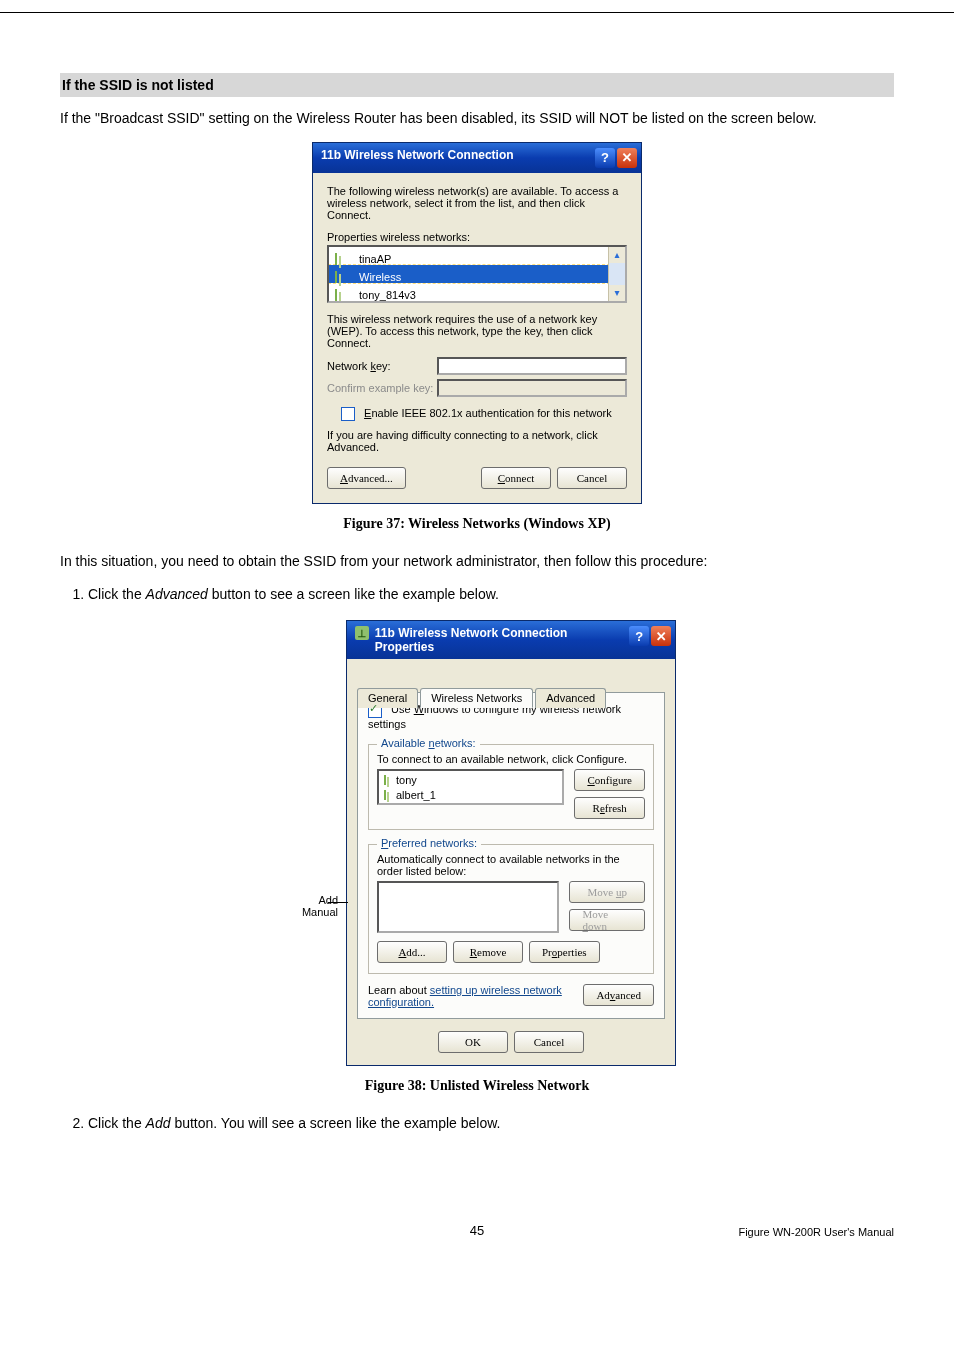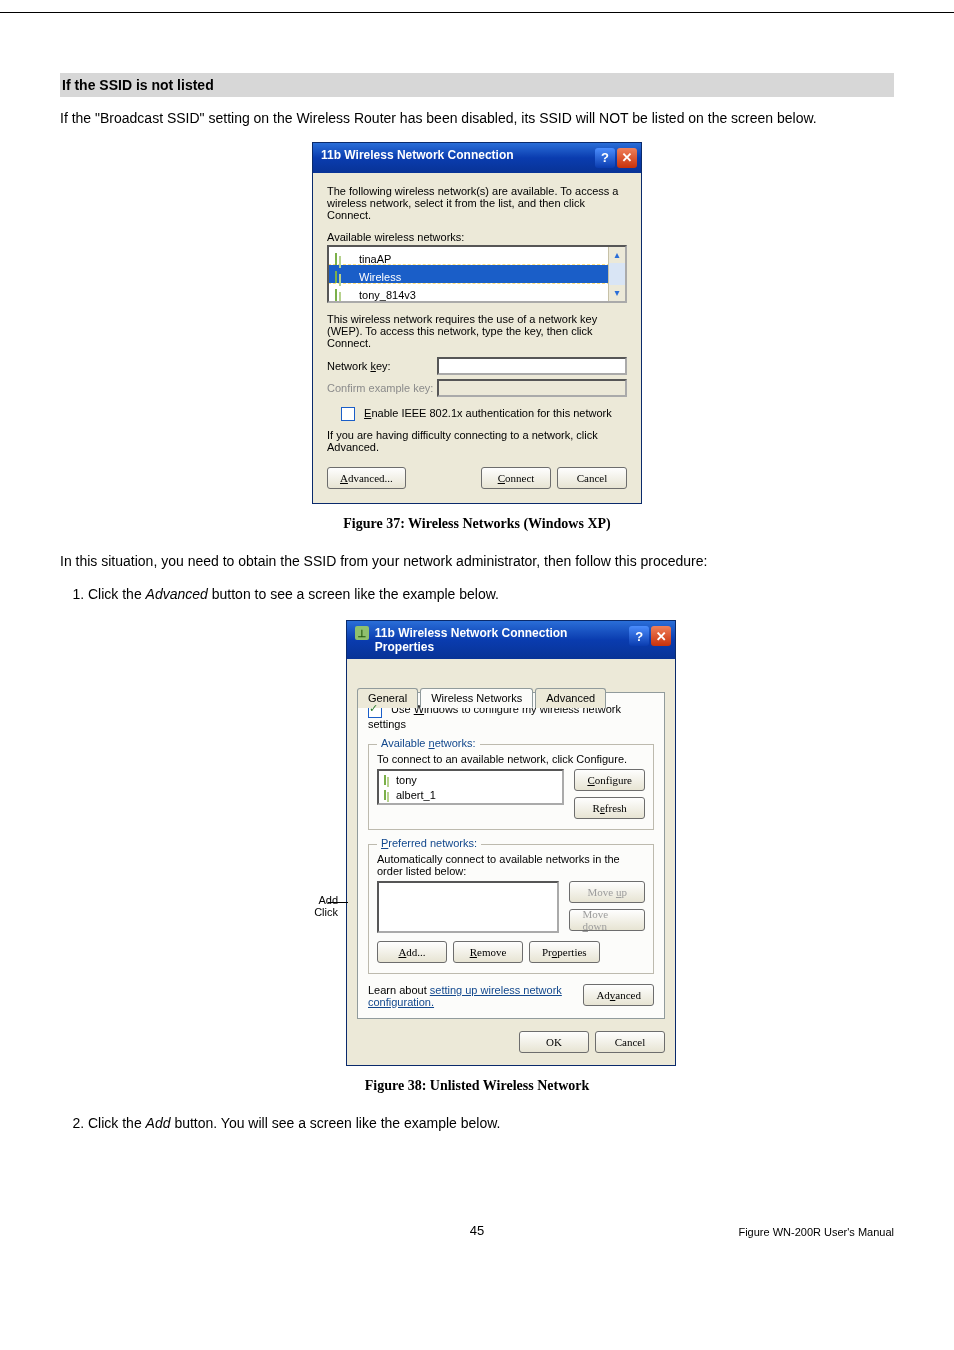--- a/index.html
+++ b/index.html
@@ -211,21 +211,21 @@
 
   <div class="centered-fig">
     <div class="xp-dialog">
       <div class="xp-titlebar">
         <span class="title-text">11b Wireless Network Connection</span>
         <span class="xp-title-btn xp-title-help">?</span>
         <span class="xp-title-btn xp-title-close">✕</span>
       </div>
       <div class="xp-body">
         <div style="margin-bottom:10px;">The following wireless network(s) are available. To access a wireless network, select it from the list, and then click Connect.</div>
-        <div>Available wireless networks:</div>
+        <div>Properties wireless networks:</div>
         <div class="xp-listbox" style="margin-top:2px;">
           <div class="items">
             <div class="row">
                 <span class="sig"></span>
                 <span>tinaAP</span>
               </div>
             <div class="row selected">
                 <span class="sig"></span>
                 <span>Wireless</span>
               </div>
@@ -279,21 +279,21 @@
 
   <ol>
     <li>
       <span>Click the </span><span class="italic">Advanced</span><span> button to see a screen like the example below.</span>
     </li>
   </ol>
 
   <div class="fig2-wrap">
     <div class="addbtn-callout">
       <div>Add</div>
-      <div>Click</div>
+      <div>Manual</div>
       <div class="line"></div>
     </div>
     <div class="xp-dialog" style="width:330px;">
       <div class="xp-titlebar">
         <span class="title-icon">⊥</span>
         <span class="title-text">11b Wireless Network Connection Properties</span>
         <span class="xp-title-btn xp-title-help">?</span>
         <span class="xp-title-btn xp-title-close">✕</span>
       </div>
       <div class="xp-body" style="padding:6px 10px 12px 10px;">
@@ -363,21 +363,21 @@
           <div style="display:flex; align-items:flex-start; margin-top:10px; gap:10px;">
             <div style="flex:1;">
               <span>Learn about </span><span class="link">setting up wireless network configuration.</span>
             </div>
             <span class="xp-button">
                 <span>Ad<span class="u">v</span>anced</span>
               </span>
           </div>
         </div>
 
-        <div style="display:flex; justify-content:flex-end; gap:6px; margin-top:12px;">
+        <div style="display:flex; justify-content:center; gap:6px; margin-top:12px;">
           <span class="xp-button">OK</span>
           <span class="xp-button">Cancel</span>
         </div>
       </div>
     </div>
   </div>
 
   <div class="figure-caption">Figure 38: Unlisted Wireless Network</div>
 
   <ol start="2">

